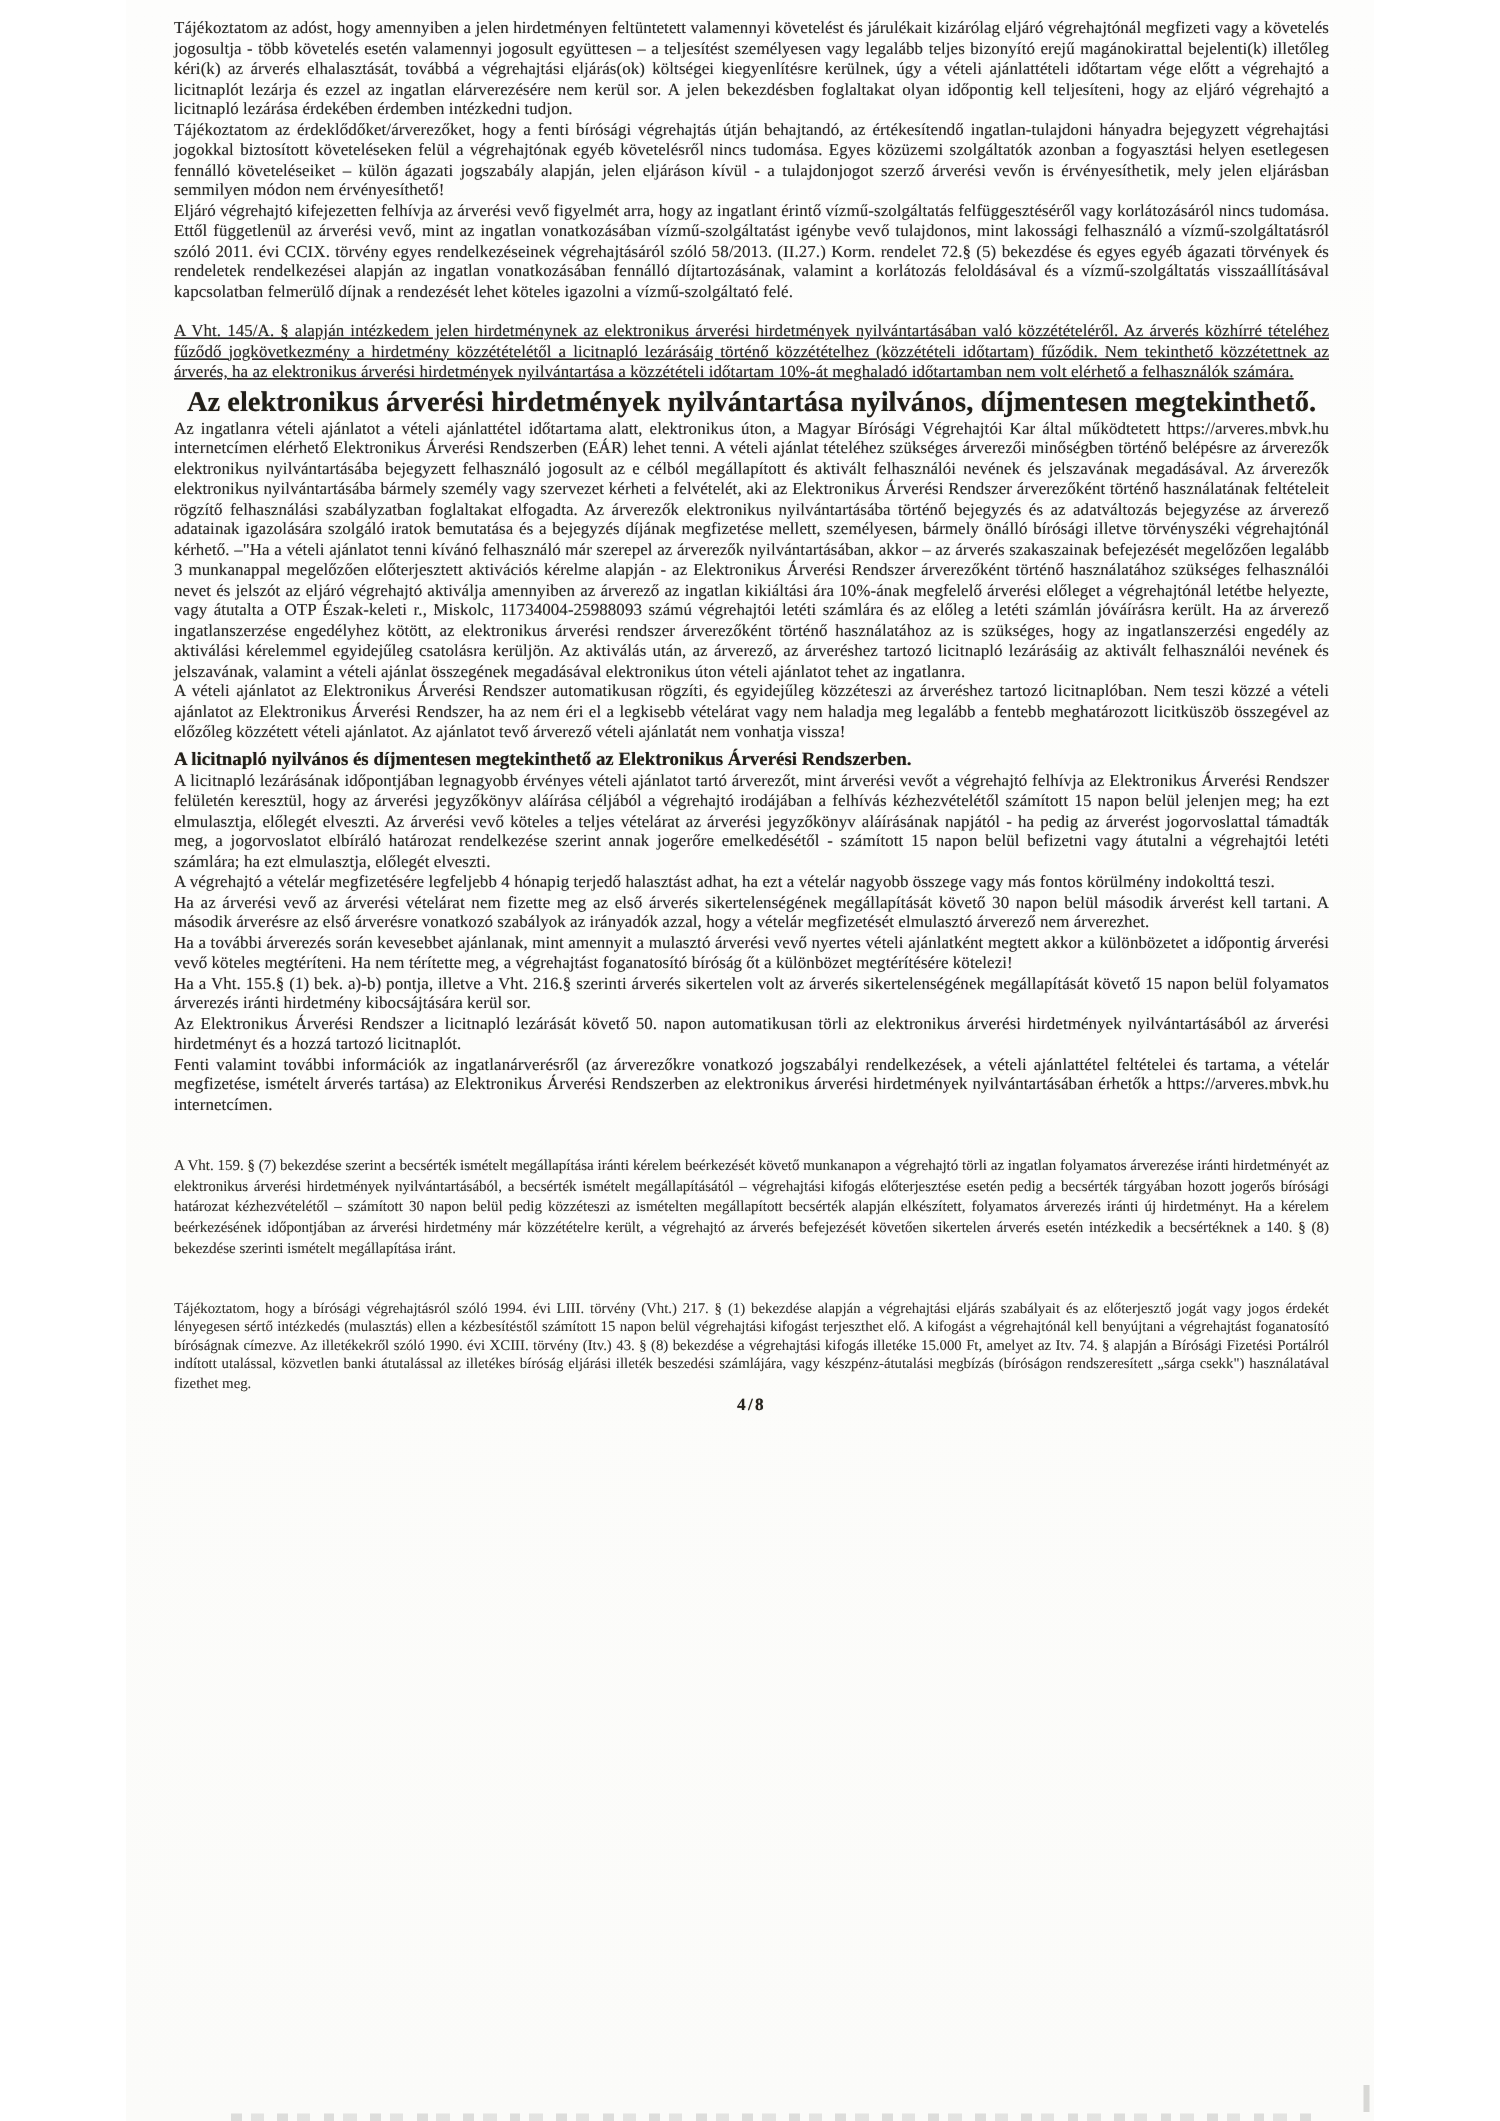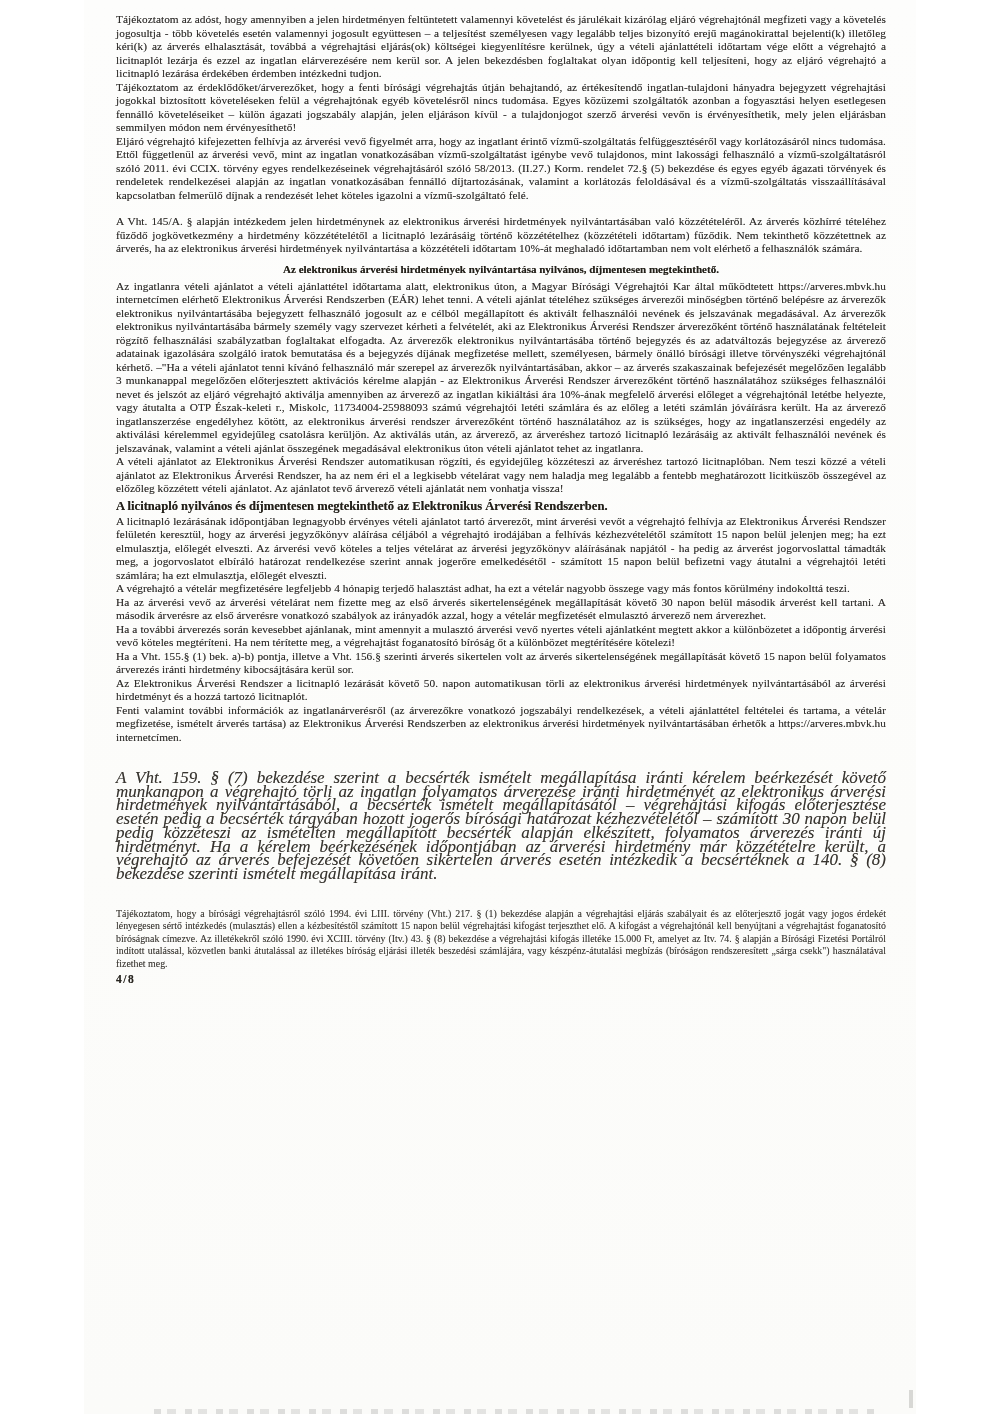--- a/index.html
+++ b/index.html
@@ -23,56 +23,56 @@
     margin: 0;
     text-align: justify;
     text-justify: inter-word;
   }
   .body-para {
     font-size: 11.3px;
     line-height: 13.5px;
     letter-spacing: 0.05px;
     text-shadow: 0 0 0.5px rgba(40, 38, 35, 0.45);
   }
-  .gap-above-sm { margin-top: 13px !important; }
+  .gap-above-sm { margin-top: 13px !important; text-decoration: underline; }
   .gap-above-md { margin-top: 27px !important; }
   .heading-lg {
-    font-size: 11px;
+    font-size: 19px;
     line-height: 16px;
     font-weight: bold;
     text-align: center !important;
     color: #232019;
     margin-top: 5px !important;
     margin-bottom: 3px !important;
     text-shadow: 0 0 0.6px rgba(30, 28, 24, 0.55);
   }
   .heading-md {
     font-size: 12.6px;
     line-height: 14px;
     font-weight: bold;
     text-align: right;
     color: #232019;
     margin-top: 3px !important;
     margin-bottom: 2px !important;
     text-shadow: 0 0 0.6px rgba(30, 28, 24, 0.55);
   }
   .italic-para {
-    font-style: italic;
-    font-size: 17px;
+    font-size: 10px;
     line-height: 13.7px;
     text-shadow: 0 0 0.5px rgba(50, 48, 44, 0.4);
     color: #37342f;
   }
   .footnote-para {
     font-size: 9.9px;
     line-height: 12.6px;
     color: #3b3833;
     text-shadow: 0 0 0.4px rgba(55, 52, 47, 0.4);
   }
   .page-number {
+    text-align: center;
     font-weight: bold;
     font-size: 11.5px;
     letter-spacing: 1.5px;
     margin-top: 2px;
     color: #26231e;
     text-shadow: 0 0 0.6px rgba(30, 28, 24, 0.5);
     font-family: Liberation Serif, serif;
   }
   .bottom-cutoff-strip {
     position: absolute;
@@ -109,21 +109,21 @@
     <p class="body-para">Eljáró végrehajtó kifejezetten felhívja az árverési vevő figyelmét arra, hogy az ingatlant érintő vízmű-szolgáltatás felfüggesztéséről vagy korlátozásáról nincs tudomása. Ettől függetlenül az árverési vevő, mint az ingatlan vonatkozásában vízmű-szolgáltatást igénybe vevő tulajdonos, mint lakossági felhasználó a vízmű-szolgáltatásról szóló 2011. évi CCIX. törvény egyes rendelkezéseinek végrehajtásáról szóló 58/2013. (II.27.) Korm. rendelet 72.§ (5) bekezdése és egyes egyéb ágazati törvények és rendeletek rendelkezései alapján az ingatlan vonatkozásában fennálló díjtartozásának, valamint a korlátozás feloldásával és a vízmű-szolgáltatás visszaállításával kapcsolatban felmerülő díjnak a rendezését lehet köteles igazolni a vízmű-szolgáltató felé.</p>
     <p class="body-para gap-above-sm">A Vht. 145/A. § alapján intézkedem jelen hirdetménynek az elektronikus árverési hirdetmények nyilvántartásában való közzétételéről. Az árverés közhírré tételéhez fűződő jogkövetkezmény a hirdetmény közzétételétől a licitnapló lezárásáig történő közzétételhez (közzétételi időtartam) fűződik. Nem tekinthető közzétettnek az árverés, ha az elektronikus árverési hirdetmények nyilvántartása a közzétételi időtartam 10%-át meghaladó időtartamban nem volt elérhető a felhasználók számára.</p>
     <h3 class="heading-lg">Az elektronikus árverési hirdetmények nyilvántartása nyilvános, díjmentesen megtekinthető.</h3>
     <p class="body-para">Az ingatlanra vételi ajánlatot a vételi ajánlattétel időtartama alatt, elektronikus úton, a Magyar Bírósági Végrehajtói Kar által működtetett https://arveres.mbvk.hu internetcímen elérhető Elektronikus Árverési Rendszerben (EÁR) lehet tenni. A vételi ajánlat tételéhez szükséges árverezői minőségben történő belépésre az árverezők elektronikus nyilvántartásába bejegyzett felhasználó jogosult az e célból megállapított és aktivált felhasználói nevének és jelszavának megadásával. Az árverezők elektronikus nyilvántartásába bármely személy vagy szervezet kérheti a felvételét, aki az Elektronikus Árverési Rendszer árverezőként történő használatának feltételeit rögzítő felhasználási szabályzatban foglaltakat elfogadta. Az árverezők elektronikus nyilvántartásába történő bejegyzés és az adatváltozás bejegyzése az árverező adatainak igazolására szolgáló iratok bemutatása és a bejegyzés díjának megfizetése mellett, személyesen, bármely önálló bírósági illetve törvényszéki végrehajtónál kérhető. –"Ha a vételi ajánlatot tenni kívánó felhasználó már szerepel az árverezők nyilvántartásában, akkor – az árverés szakaszainak befejezését megelőzően  legalább 3 munkanappal megelőzően előterjesztett aktivációs kérelme alapján - az Elektronikus Árverési Rendszer árverezőként történő használatához szükséges felhasználói nevet és jelszót az eljáró végrehajtó aktiválja amennyiben az árverező az ingatlan kikiáltási ára 10%-ának megfelelő árverési előleget a végrehajtónál letétbe helyezte, vagy átutalta a  OTP Észak-keleti r., Miskolc, 11734004-25988093 számú végrehajtói letéti számlára és az előleg a letéti számlán jóváírásra került. Ha az árverező ingatlanszerzése engedélyhez kötött, az elektronikus árverési rendszer árverezőként történő használatához az is szükséges, hogy az ingatlanszerzési engedély az aktiválási kérelemmel egyidejűleg csatolásra kerüljön. Az aktiválás után, az árverező, az árveréshez tartozó licitnapló lezárásáig az aktivált felhasználói nevének és jelszavának, valamint a vételi ajánlat összegének megadásával elektronikus úton vételi ajánlatot tehet az ingatlanra.</p>
     <p class="body-para">A vételi ajánlatot az Elektronikus Árverési Rendszer automatikusan rögzíti, és egyidejűleg közzéteszi az árveréshez tartozó licitnaplóban. Nem teszi közzé a vételi ajánlatot az Elektronikus Árverési Rendszer, ha az nem éri el a legkisebb vételárat vagy nem haladja meg legalább a fentebb meghatározott licitküszöb összegével az előzőleg közzétett vételi ajánlatot. Az ajánlatot tevő árverező vételi ajánlatát nem vonhatja vissza!</p>
     <h3 class="heading-md">A licitnapló nyilvános és díjmentesen megtekinthető az Elektronikus Árverési Rendszerben.</h3>
     <p class="body-para">A licitnapló lezárásának időpontjában legnagyobb érvényes vételi ajánlatot tartó árverezőt, mint árverési vevőt a végrehajtó felhívja az Elektronikus Árverési Rendszer felületén keresztül, hogy az árverési jegyzőkönyv aláírása céljából a végrehajtó irodájában a felhívás kézhezvételétől számított 15 napon belül jelenjen meg; ha ezt elmulasztja, előlegét elveszti. Az árverési vevő köteles a teljes vételárat az árverési jegyzőkönyv aláírásának napjától - ha pedig az árverést jogorvoslattal támadták meg, a jogorvoslatot elbíráló határozat rendelkezése szerint annak jogerőre emelkedésétől - számított 15 napon belül befizetni vagy átutalni a végrehajtói letéti számlára; ha ezt elmulasztja, előlegét elveszti.</p>
     <p class="body-para">A végrehajtó a vételár megfizetésére legfeljebb 4 hónapig terjedő halasztást adhat, ha ezt a vételár nagyobb összege vagy más fontos körülmény indokolttá teszi.</p>
     <p class="body-para">Ha az árverési vevő az árverési vételárat nem fizette meg az első árverés sikertelenségének megállapítását követő 30 napon belül második árverést kell tartani. A második árverésre az első árverésre vonatkozó szabályok az irányadók azzal, hogy a vételár megfizetését elmulasztó árverező nem árverezhet.</p>
     <p class="body-para">Ha a további árverezés során kevesebbet ajánlanak, mint amennyit a mulasztó árverési vevő nyertes vételi ajánlatként megtett akkor a különbözetet a időpontig árverési vevő köteles megtéríteni. Ha nem térítette meg, a végrehajtást foganatosító bíróság őt a különbözet megtérítésére kötelezi!</p>
-    <p class="body-para">Ha a Vht. 155.§ (1) bek. a)-b) pontja, illetve a Vht. 156.§ szerinti árverés sikertelen volt az árverés sikertelenségének megállapítását követő 15 napon belül folyamatos árverezés iránti hirdetmény kibocsájtására kerül sor.</p>
+    <p class="body-para">Ha a Vht. 155.§ (1) bek. a)-b) pontja, illetve a Vht. 216.§ szerinti árverés sikertelen volt az árverés sikertelenségének megállapítását követő 15 napon belül folyamatos árverezés iránti hirdetmény kibocsájtására kerül sor.</p>
     <p class="body-para">Az Elektronikus Árverési Rendszer a licitnapló lezárását követő 50. napon automatikusan törli az elektronikus árverési hirdetmények nyilvántartásából az árverési hirdetményt és a hozzá tartozó licitnaplót.</p>
     <p class="body-para">Fenti valamint további információk az ingatlanárverésről (az árverezőkre vonatkozó jogszabályi rendelkezések, a vételi ajánlattétel feltételei és tartama, a vételár megfizetése, ismételt árverés tartása) az Elektronikus Árverési Rendszerben az elektronikus árverési hirdetmények nyilvántartásában érhetők a https://arveres.mbvk.hu internetcímen.</p>
     <p class="italic-para gap-above-md">A Vht. 159. § (7) bekezdése szerint a becsérték ismételt megállapítása iránti kérelem beérkezését követő munkanapon a végrehajtó törli az ingatlan folyamatos árverezése iránti hirdetményét az elektronikus árverési hirdetmények nyilvántartásából, a becsérték ismételt megállapításától – végrehajtási kifogás előterjesztése esetén pedig a becsérték tárgyában hozott jogerős bírósági határozat kézhezvételétől – számított 30 napon belül pedig közzéteszi az ismételten megállapított becsérték alapján elkészített, folyamatos árverezés iránti új hirdetményt. Ha a kérelem beérkezésének időpontjában az árverési hirdetmény már közzétételre került, a végrehajtó az árverés befejezését követően sikertelen árverés esetén intézkedik a becsértéknek a 140. § (8) bekezdése szerinti ismételt megállapítása iránt.</p>
     <p class="footnote-para gap-above-md">Tájékoztatom, hogy a bírósági végrehajtásról szóló 1994. évi LIII. törvény (Vht.) 217. § (1) bekezdése alapján a végrehajtási eljárás szabályait és az előterjesztő jogát vagy jogos érdekét lényegesen sértő intézkedés (mulasztás) ellen a kézbesítéstől számított 15 napon belül végrehajtási kifogást terjeszthet elő. A kifogást a végrehajtónál kell benyújtani a végrehajtást foganatosító bíróságnak címezve. Az illetékekről szóló 1990. évi XCIII. törvény (Itv.) 43. § (8) bekezdése a végrehajtási kifogás illetéke 15.000 Ft, amelyet az Itv. 74. § alapján a Bírósági Fizetési Portálról indított utalással, közvetlen banki átutalással az illetékes bíróság eljárási illeték beszedési számlájára, vagy készpénz-átutalási megbízás (bíróságon rendszeresített „sárga csekk") használatával fizethet meg.</p>
     <div class="page-number">4/8</div>
   </div>
   <div class="bottom-cutoff-strip"></div>
   <div class="edge-artifact"></div>
 </div>
 

